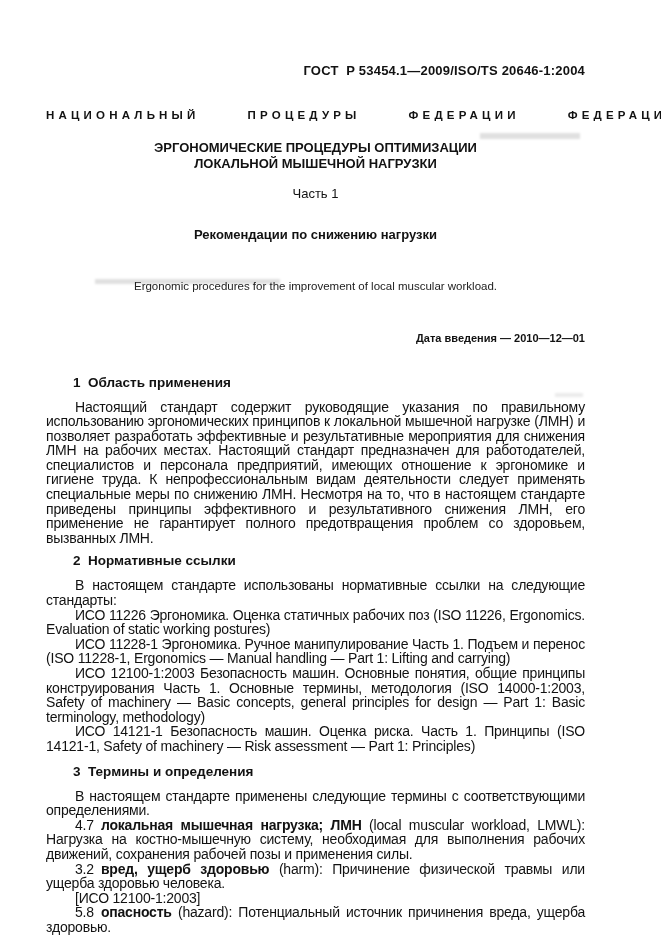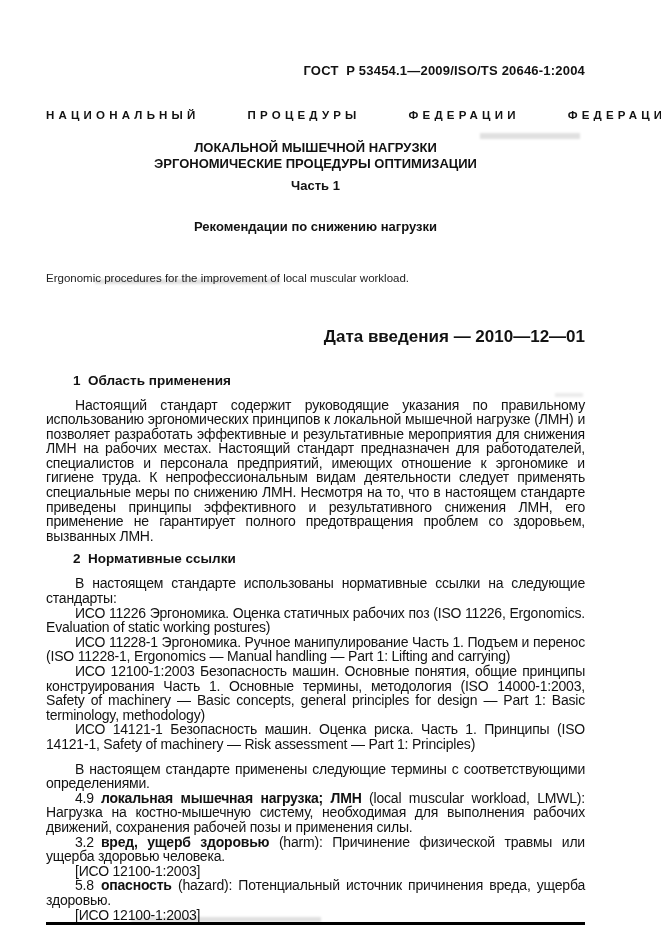--- a/index.html
+++ b/index.html
@@ -29,30 +29,30 @@
     font-weight:bold;font-size:11.5px;line-height:13px;gap:48px;
   }
   .banner span{letter-spacing:4.2px;}
   .rule{background:#000;}
   .rule-1{margin-top:4px;height:4px;position:relative;}
   .rule-2{margin-top:6px;height:4px;position:relative;}
   .title-ru{
     margin-top:14px;text-align:center;font-weight:bold;
     font-size:13px;line-height:16px;
   }
-  .part{margin-top:6px;text-align:center;font-weight:bold;font-size:13px;line-height:15px;}
+  .part{margin-top:14px;text-align:center;font-weight:normal;font-size:13px;line-height:15px;}
   .subtitle{margin-top:26px;text-align:center;font-weight:bold;font-size:13px;line-height:15px;}
   .title-en{
-    margin-top:11px;text-align:left;
+    margin-top:11px;text-align:center;
     font-size:11.5px;line-height:13.5px;color:#222;
     white-space:pre;
   }
   .date-line{
-    margin-top:10px;text-align:right;font-weight:bold;
-    font-size:17px;line-height:15px;
+    margin-top:4px;text-align:right;font-weight:bold;
+    font-size:11px;line-height:15px;
   }
   .sec-h{
     font-weight:bold;font-size:13.5px;line-height:15px;
     margin:17px 0 0 27px;white-space:pre;
   }
   .h1{margin-top:29px;}
   .h2{margin-top:8px;}
   .h3{margin-top:10px;}
   .bp{
     margin:0;
@@ -82,22 +82,22 @@
   <div class="banner">
       <span>НАЦИОНАЛЬНЫЙ</span>
       <span>ПРОЦЕДУРЫ</span>
       <span>ФЕДЕРАЦИИ</span>
       <span>ФЕДЕРАЦИИ</span>
     </div>
 
   <div class="rule rule-1"></div>
 
   <div class="title-ru">
+    <div>ЭРГОНОМИЧЕСКИЕ ПРОЦЕДУРЫ ОПТИМИЗАЦИИ</div>
     <div>ЛОКАЛЬНОЙ МЫШЕЧНОЙ НАГРУЗКИ</div>
-    <div>ЭРГОНОМИЧЕСКИЕ ПРОЦЕДУРЫ ОПТИМИЗАЦИИ</div>
   </div>
 
   <div class="part">Часть 1</div>
 
   <div class="subtitle">Рекомендации по снижению нагрузки</div>
 
   <div class="title-en">
     <div>Ergonomic procedures for the improvement of local muscular workload.</div>
   </div>
 
@@ -108,23 +108,24 @@
   <div class="sec-h h1">1  Область применения</div>
   <p class="bp first">Настоящий стандарт содержит руководящие указания по правильному использованию эргономических принципов к локальной мышечной нагрузке (ЛМН) и позволяет разработать эффективные и результативные мероприятия для снижения ЛМН на рабочих местах. Настоящий стандарт предназначен для работодателей, специалистов и персонала предприятий, имеющих отношение к эргономике и гигиене труда. К непрофессиональным видам деятельности следует применять специальные меры по снижению ЛМН. Несмотря на то, что в настоящем стандарте приведены принципы эффективного и результативного снижения ЛМН, его применение не гарантирует полного предотвращения проблем со здоровьем, вызванных ЛМН.</p>
 
   <div class="sec-h h2">2  Нормативные ссылки</div>
   <p class="bp first">В настоящем стандарте использованы нормативные ссылки на следующие стандарты:</p>
   <p class="bp">ИСО 11226 Эргономика. Оценка статичных рабочих поз (ISO 11226, Ergonomics. Evaluation of static working postures)</p>
   <p class="bp">ИСО 11228-1 Эргономика. Ручное манипулирование Часть 1. Подъем и перенос (ISO 11228-1, Ergonomics — Manual handling — Part 1: Lifting and carrying)</p>
   <p class="bp">ИСО 12100-1:2003 Безопасность машин. Основные понятия, общие принципы конструирования Часть 1. Основные термины, методология (ISO 14000-1:2003, Safety of machinery — Basic concepts, general principles for design — Part 1: Basic terminology, methodology)</p>
   <p class="bp">ИСО 14121-1 Безопасность машин. Оценка риска. Часть 1. Принципы (ISO 14121-1, Safety of machinery — Risk assessment — Part 1: Principles)</p>
 
+  <div class="sec-h h3">3  Термины и определения</div>
   <p class="bp first">В настоящем стандарте применены следующие термины с соответствующими определениями.</p>
 
-  <p class="bp"><span class="term-num">4.9</span><b>локальная мышечная нагрузка; ЛМН</b><span> (local muscular workload, LMWL): Нагрузка на костно-мышечную систему, необходимая для выполнения рабочих движений, сохранения рабочей позы и применения силы.</span></p>
+  <p class="bp"><span class="term-num">4.7</span><b>локальная мышечная нагрузка; ЛМН</b><span> (local muscular workload, LMWL): Нагрузка на костно-мышечную систему, необходимая для выполнения рабочих движений, сохранения рабочей позы и применения силы.</span></p>
 
   <p class="bp"><span class="term-num">3.2</span><b>вред, ущерб здоровью</b><span> (harm):  Причинение физической травмы или ущерба здоровью человека.</span></p>
   <p class="bp">[ИСО 12100-1:2003]</p>
 
   <p class="bp"><span class="term-num">5.8</span><b>опасность</b><span> (hazard):  Потенциальный источник причинения вреда, ущерба здоровью.</span></p>
   <p class="bp">[ИСО 12100-1:2003]</p>
 
   <div class="footer">
     <div class="footer-rule">
         <div class="a3"></div>

